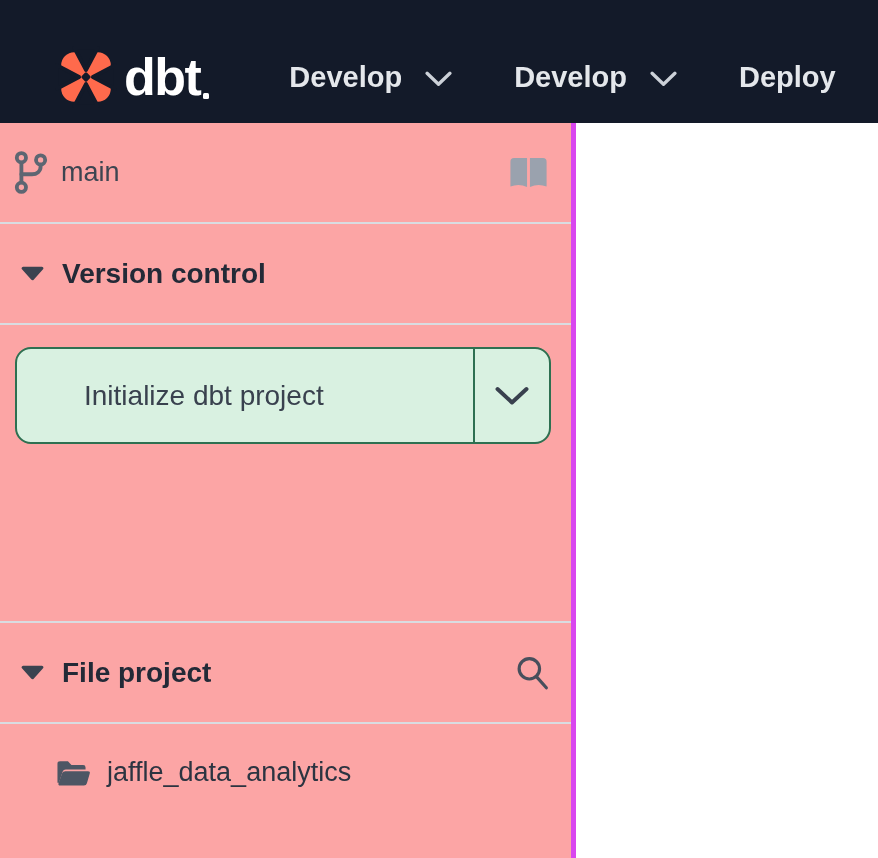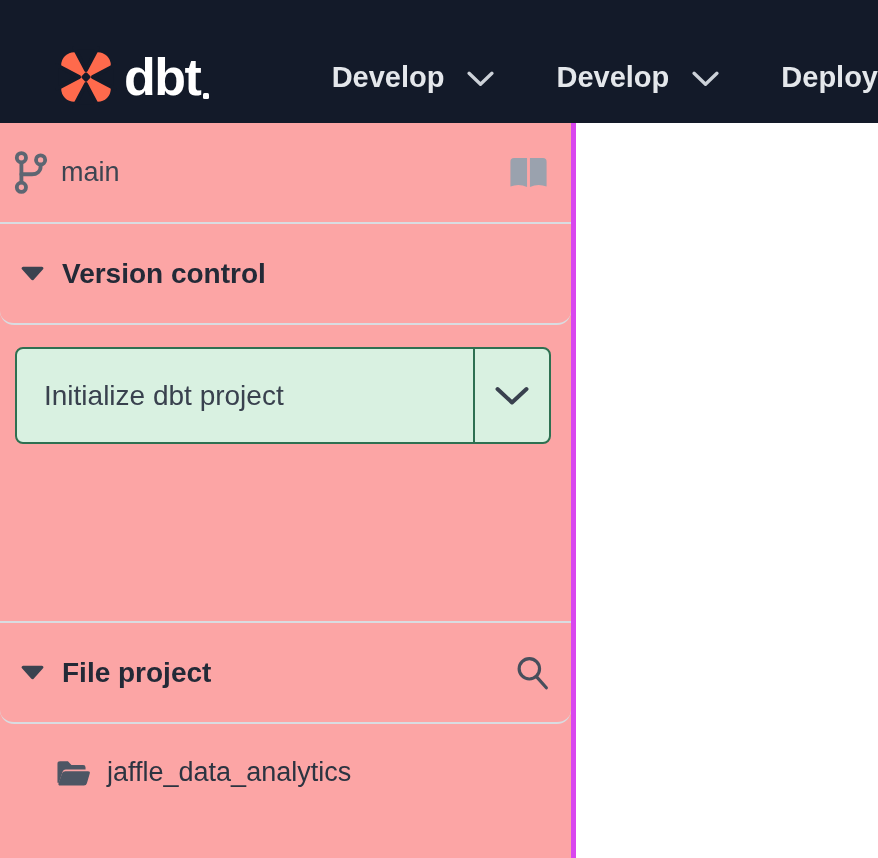--- a/index.html
+++ b/index.html
@@ -2,21 +2,21 @@
 <html><head>
 <meta charset="utf-8">
 <style>
   * { margin:0; padding:0; box-sizing:border-box; }
   html,body { width:878px; height:858px; background:#ffffff; overflow:hidden;
               font-family:"Liberation Sans", sans-serif; }
   .app { position:relative; width:878px; height:858px; }
 
   
   .topnav { position:absolute; top:0; left:0; width:878px; height:154px;
-            background:#131a29; display:flex; align-items:center; padding-left:55px;justify-content:space-between; }
+            background:#131a29; display:flex; align-items:center; padding-left:55px; }
   .logo { display:flex; align-items:center; cursor:pointer; }
   .logo-mark { width:62px; height:62px; display:block; }
   .logo-text { color:#ffffff; font-size:52px; font-weight:700; letter-spacing:-1.5px;
                margin-left:7px; line-height:1; }
   .logo-dot { width:6px; height:6px; background:#ffffff; border-radius:1.5px;
               align-self:flex-end; margin:0 0 9px 3px; }
   .nav-items { display:flex; align-items:center; margin-left:80px; gap:62px; }
   .nav-item { display:flex; align-items:center; gap:23px; color:#e4e7eb;
               font-size:29px; font-weight:700; cursor:pointer; white-space:nowrap; }
   .nav-chevron { width:27px; height:16px; display:block; margin-top:3px; }
@@ -27,29 +27,29 @@
   .main-content { position:absolute; top:123px; left:576px; width:302px; height:735px;
                   background:#ffffff; }
 
   .branch-row { height:101px; border-bottom:2px solid #d9dce1; display:flex;
                 align-items:center; padding:0 22px 0 14px; }
   .branch-icon { width:34px; height:45px; display:block; }
   .branch-name { margin-left:13px; font-size:27px; color:#3d4551; }
   .book-icon { margin-left:auto; width:41px; height:31px; display:block; cursor:pointer; }
 
   .section-header { height:101px; border-bottom:2px solid #d9dce1; display:flex;
-                    align-items:center; padding:0 22px 0 20px; cursor:pointer;border-radius:14px; }
+                    align-items:center; padding:0 22px 0 20px; cursor:pointer; }
   .caret-icon { width:25px; height:15px; display:block; flex:none; }
   .section-title { margin-left:17px; font-size:28px; font-weight:700; color:#232a37; }
   .search-icon { margin-left:auto; width:34px; height:37px; display:block; cursor:pointer; }
 
   .vc-body { height:298px; border-bottom:2px solid #d9dce1; padding:22px 22px 0 15px; }
   .init-btn { width:536px; height:97px; background:#d9f1e1; border:2px solid #2e7051;
-              border-radius:8px; display:flex; align-items:stretch; overflow:hidden;
-              cursor:pointer; }
+              border-radius:16px; display:flex; align-items:stretch; overflow:hidden;
+              cursor:pointer;padding-left:40px; }
   .init-label { flex:1; display:flex; align-items:center; padding-left:27px;
                 font-size:28px; color:#39414e; }
   .btn-divider { width:2px; background:#2e7051; }
   .btn-caret { width:74px; display:flex; align-items:center; justify-content:center; }
   .btn-caret svg { width:34px; height:20px; display:block; }
 
   .fe-body { padding-top:25px;text-align:center; }
   .tree-item { height:46px; display:flex; align-items:center; padding-left:56px;
                cursor:pointer; }
   .folder-icon { width:35px; height:29px; display:block; }

